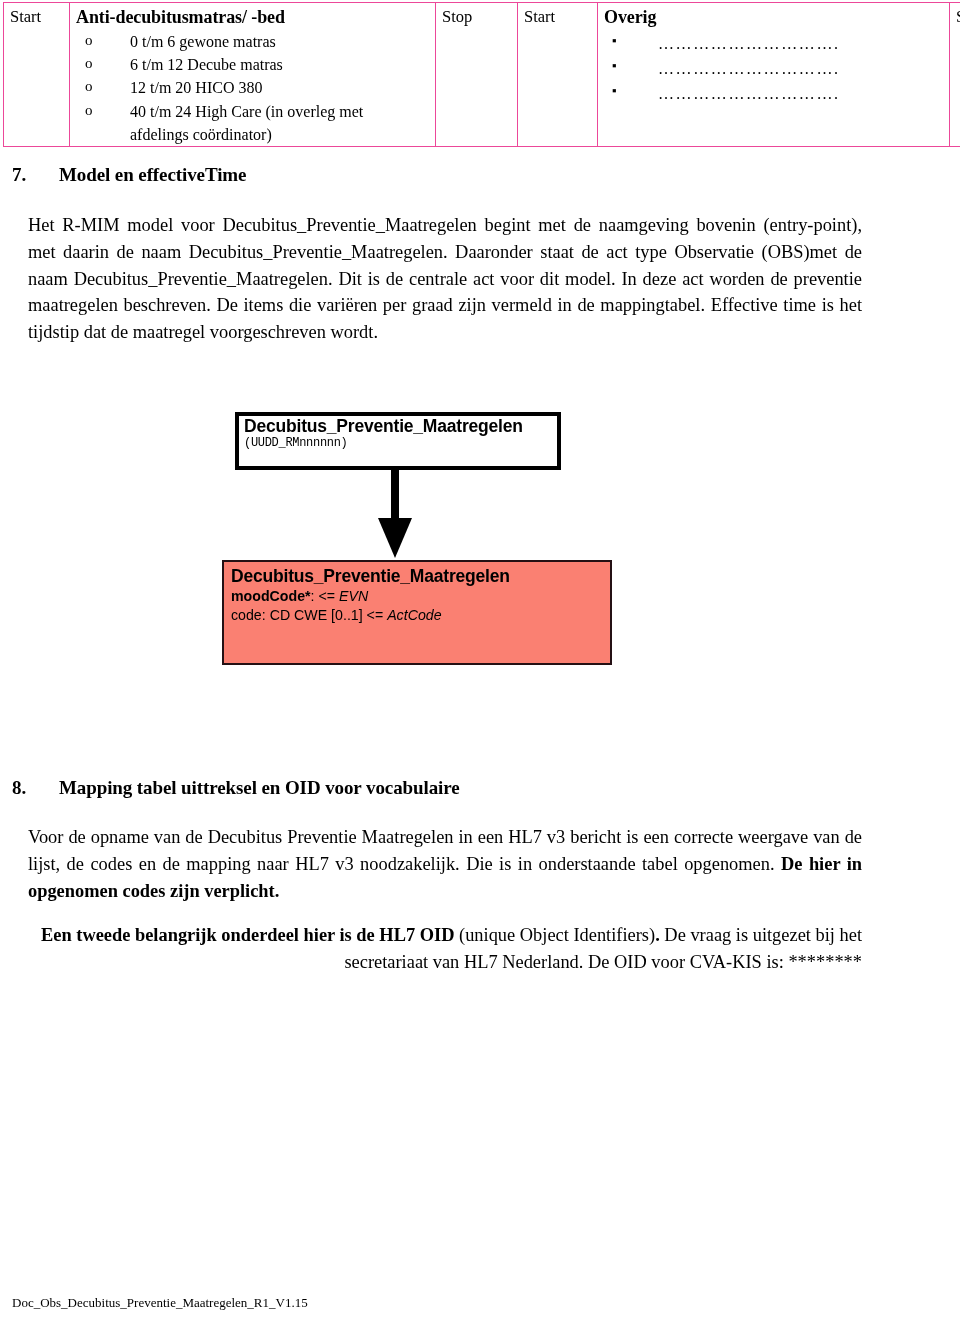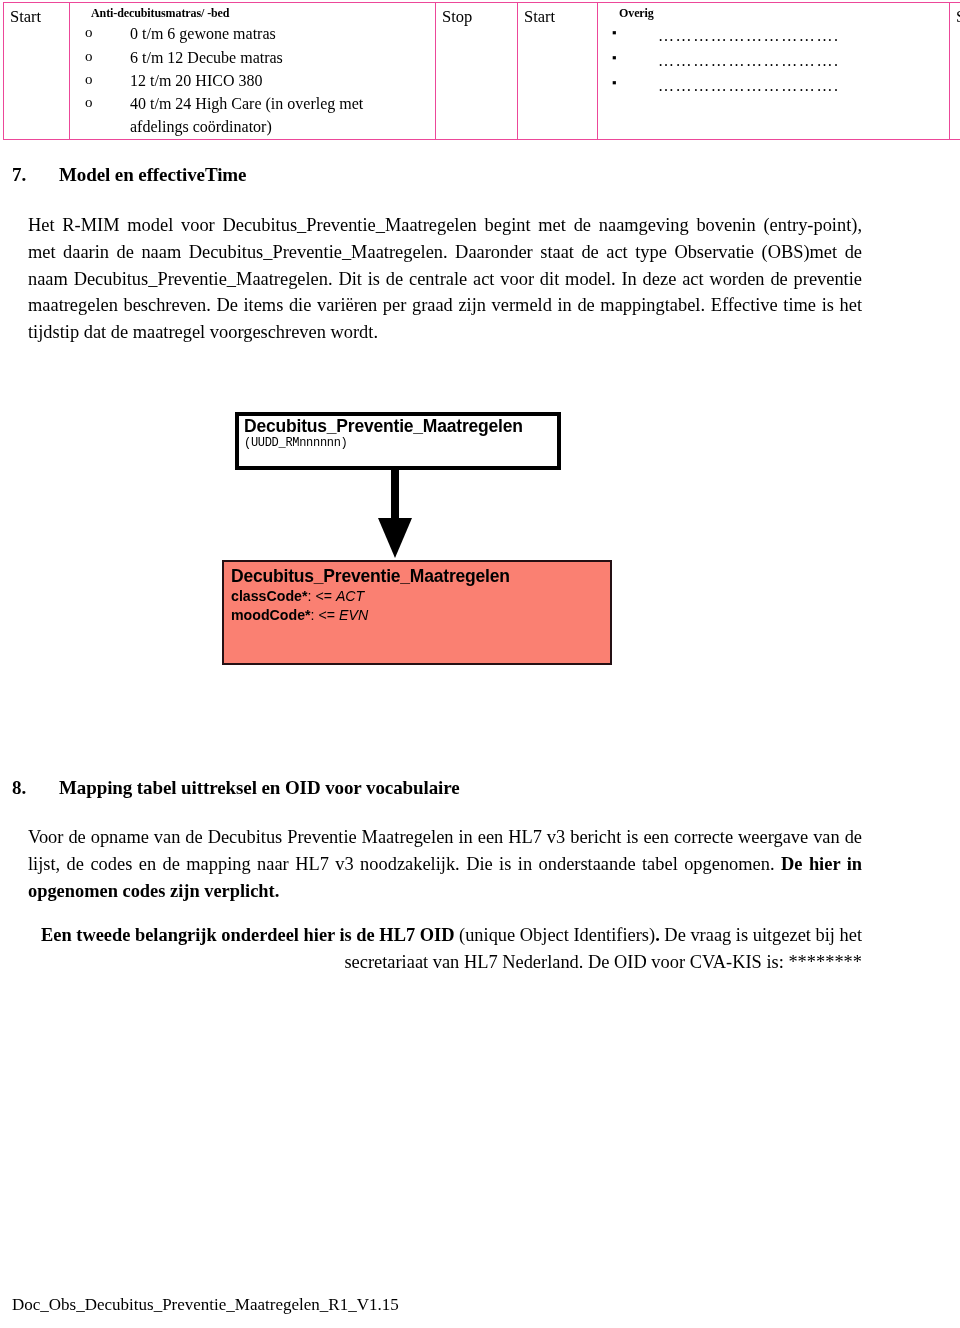--- a/index.html
+++ b/index.html
@@ -36,23 +36,23 @@
   }
   .col-start-a  { width: 54px; }
   .col-main-a   { width: 354px; }
   .col-stop-a   { width: 70px; }
   .col-start-b  { width: 68px; }
   .col-main-b   { width: 340px; }
   .col-stop-b   { width: 64px; }
 
   .cell-title {
     font-weight: bold;
-    font-size: 12px;
+    font-size: 18px;
     letter-spacing: -0.1px;
-    margin: 0 0 1px 15px;
+    margin: 0 0 1px 0;
     white-space: nowrap;
     font-family: Liberation Serif, serif;
   }
   .opt-list {
     list-style: none;
     margin: 0;
     padding: 0;
   }
   .opt-list li {
     position: relative;
@@ -198,21 +198,21 @@
     white-space: nowrap;
   }
   .act-attr b { font-weight: bold; }
   .act-attr i { font-style: italic; }
 
   
   .footer-left {
     position: absolute;
     left: 12px;
     top: 1295px;
-    font-size: 17px;
+    font-size: 13px;
     white-space: nowrap;
   }
   .footer-right {
     position: absolute;
     left: 742px;
     top: 1331px;
     font-size: 18.4px;
     white-space: nowrap;
   }
 </style>
@@ -288,22 +288,22 @@
   <div class="entry-box">
     <div class="entry-title">Decubitus_Preventie_Maatregelen</div>
     <div class="entry-sub">(UUDD_RMnnnnnn)</div>
   </div>
 
   <div class="connector-line"></div>
   <div class="connector-head"></div>
 
   <div class="act-box">
     <div class="act-title">Decubitus_Preventie_Maatregelen</div>
-    <div class="act-attr"><b>classCode*</b><span>: &lt;= </span><i>ACT</i></div>
     <div class="act-attr"><b>moodCode*</b><span>: &lt;= </span><i>EVN</i></div>
+    <div class="act-attr"><span>code</span><span>: CD CWE [0..1] &lt;= </span><i>ActCode</i></div>
   </div>
 
 </div>
 
 <div class="sec-heading" style="left:12px; top:777px;">
   <span class="num">8.</span><span>Mapping tabel uittreksel en OID voor vocabulaire</span>
 </div>
 
 <div class="para" style="top:824px;"><span>Voor de opname van de Decubitus Preventie Maatregelen in een HL7 v3 bericht is een correcte weergave van de lijst, de codes en de mapping naar HL7 v3 noodzakelijk. Die is in onderstaande tabel opgenomen. </span><b>De hier in opgenomen codes zijn verplicht.</b></div>
 

